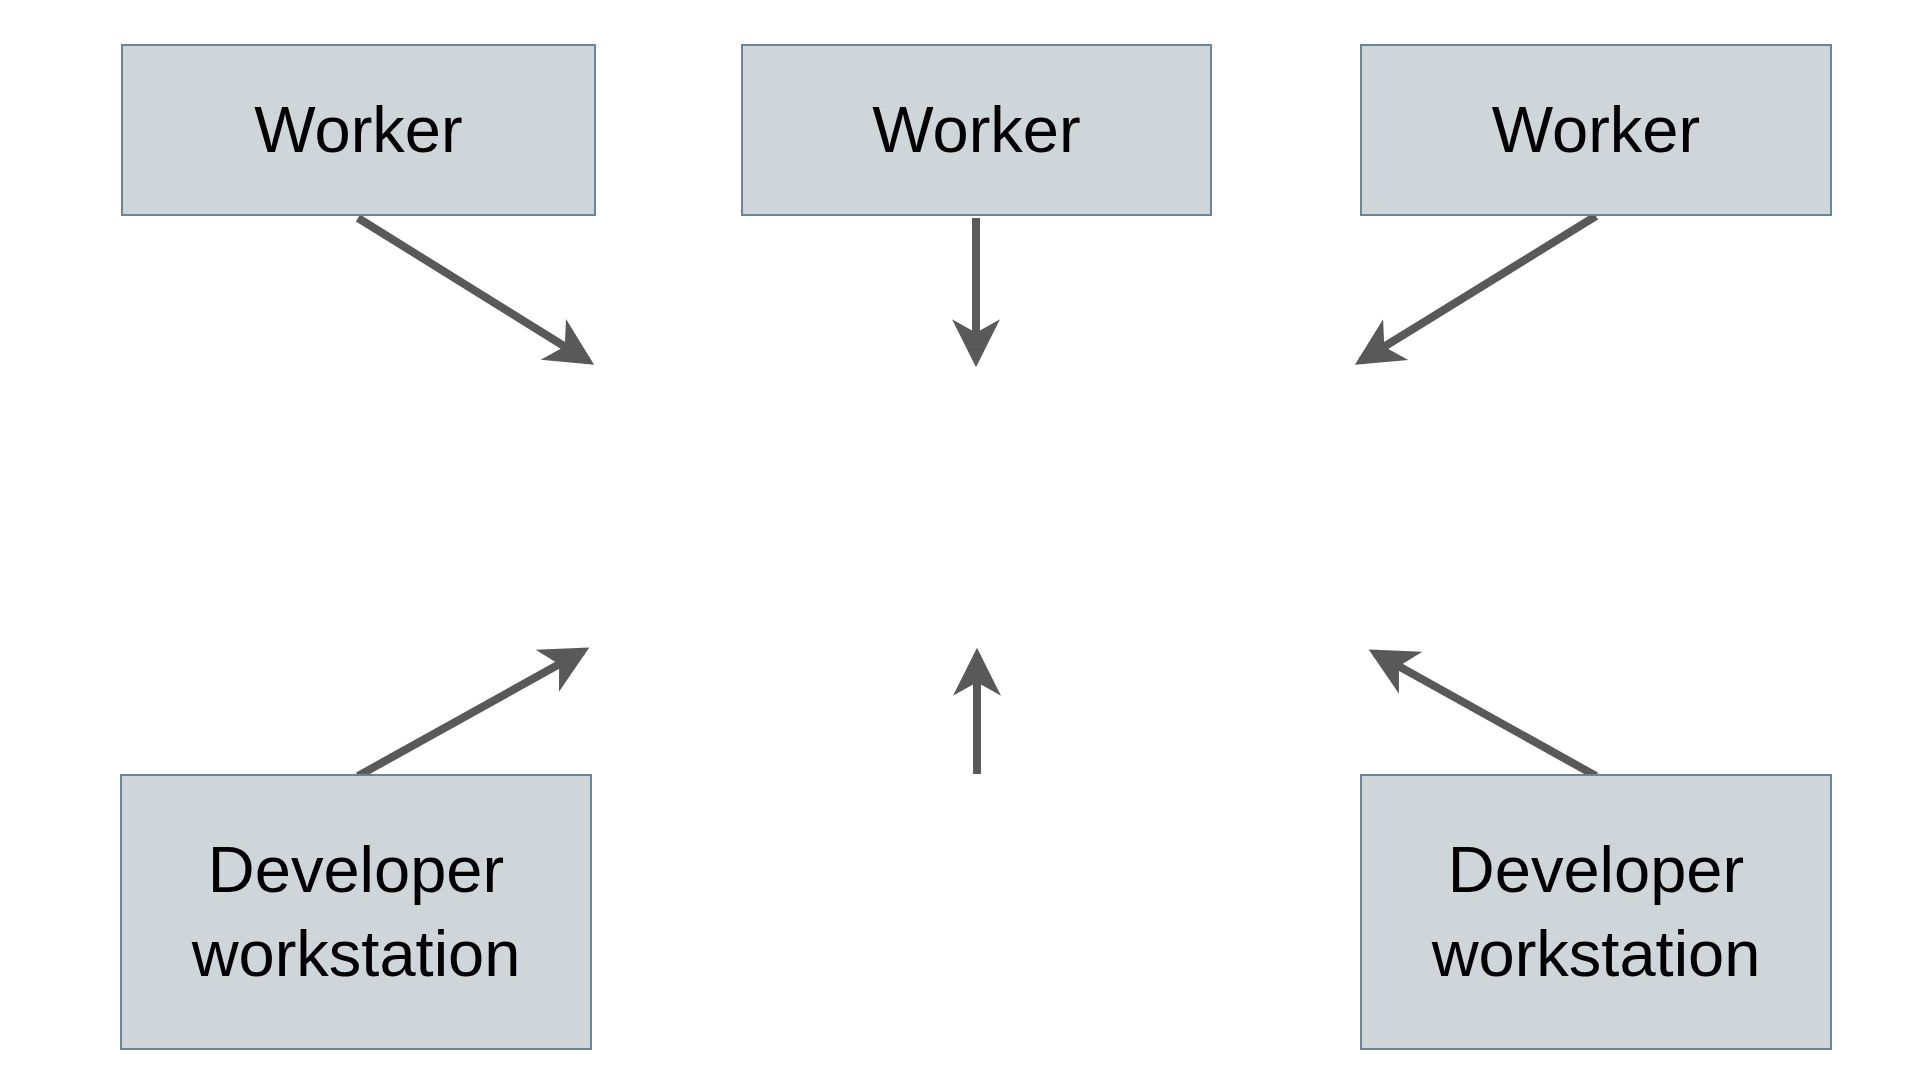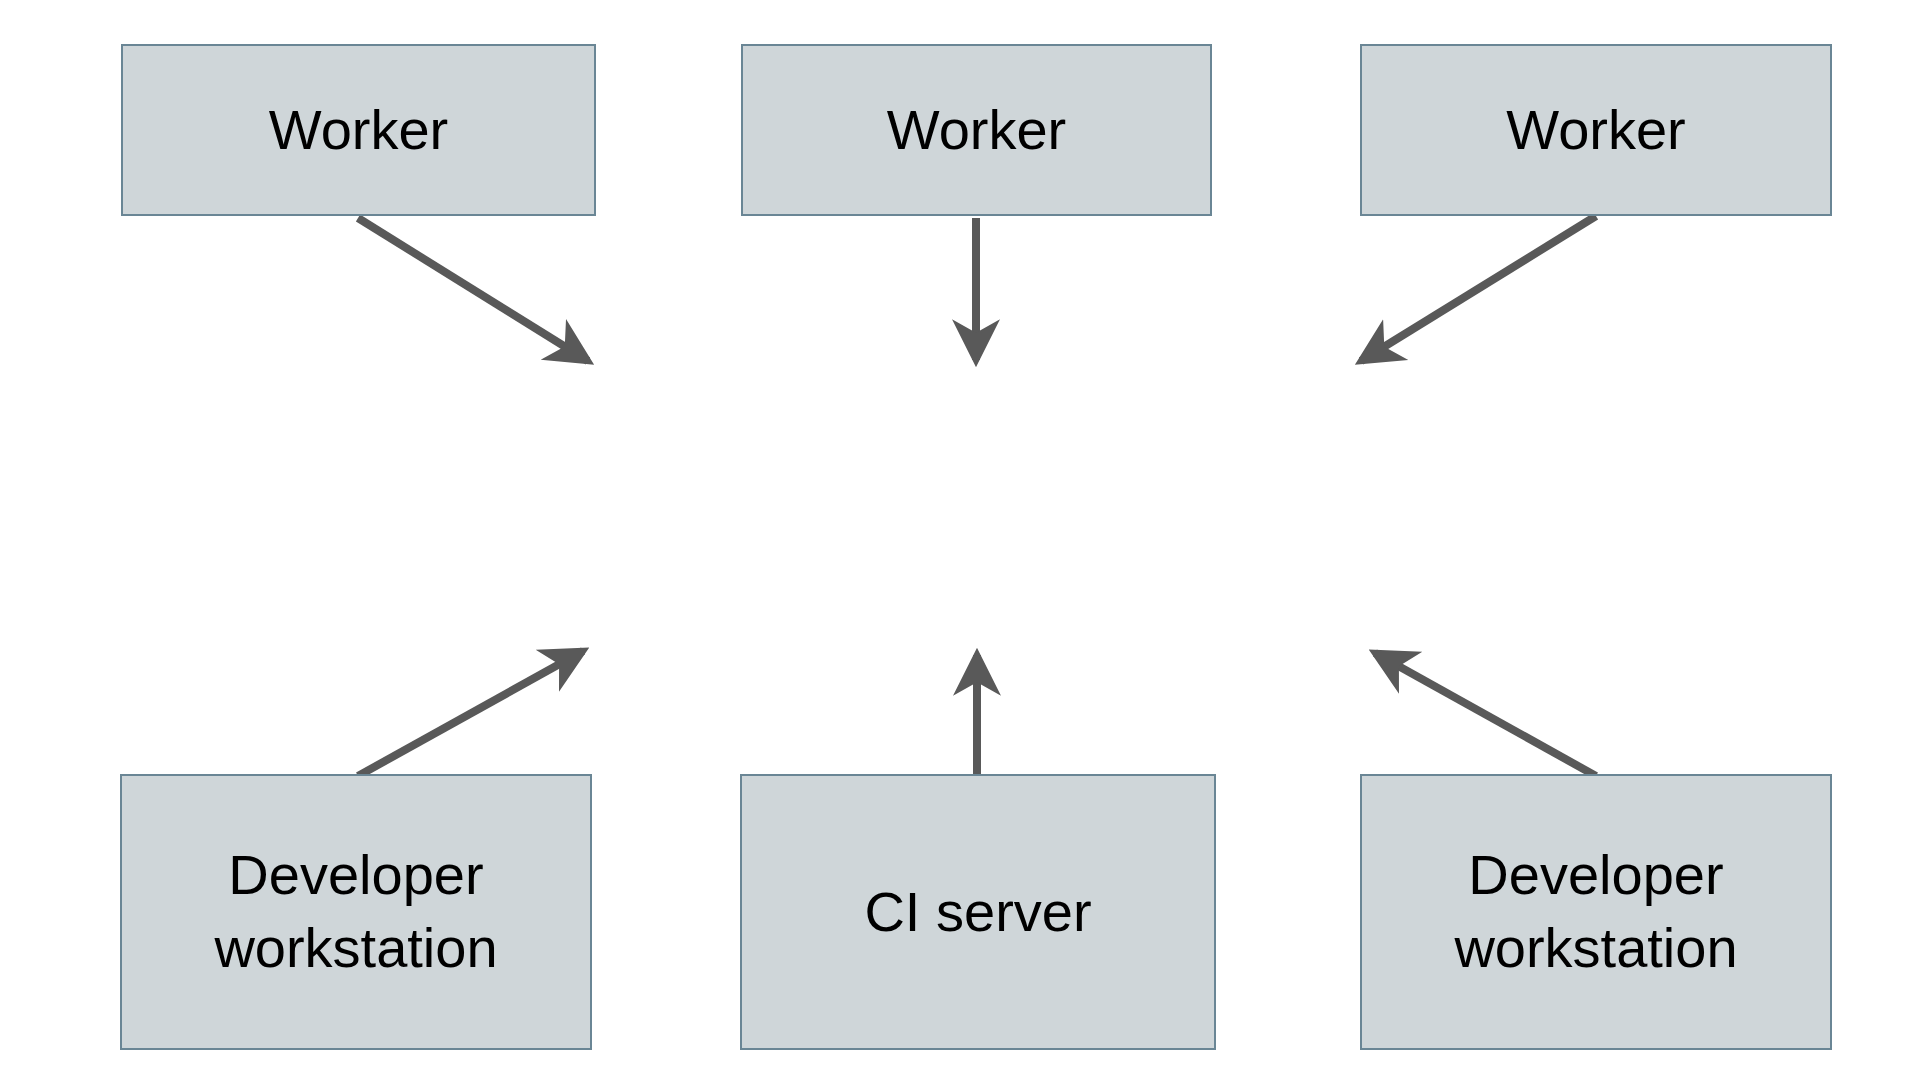--- a/index.html
+++ b/index.html
@@ -29,21 +29,21 @@
   .edges line { stroke: var(--arrow); stroke-width: 8; }
   .node {
     position: absolute;
     display: flex;
     align-items: center;
     justify-content: center;
     text-align: center;
     background: var(--node-fill);
     border: 2px solid var(--node-border);
     color: var(--text);
-    font-size: 56px;
+    font-size: 65px;
     line-height: 1.3;
   }
   .node .label { display: block; padding: 0 10px; }
   .node-worker-1   { left: 121px;  top: 44px;  width: 475px; height: 172px; }
   .node-worker-2   { left: 741px;  top: 44px;  width: 471px; height: 172px; }
   .node-worker-3   { left: 1360px; top: 44px;  width: 472px; height: 172px; }
   .node-build-master { left: 588px; top: 369px; width: 771px; height: 274px; }
   .node-dev-ws-1   { left: 120px;  top: 774px; width: 472px; height: 276px; }
   .node-ci-server  { left: 740px;  top: 774px; width: 476px; height: 276px; }
   .node-dev-ws-2   { left: 1360px; top: 774px; width: 472px; height: 276px; }
@@ -77,21 +77,18 @@
 
   <div class="node node-worker-3">
     <span class="label">Worker</span>
   </div>
 
 
   <div class="node node-dev-ws-1">
     <span class="label">Developer workstation</span>
   </div>
 
-  <div class="node node-ci-server">
-    <span class="label">CI server</span>
-  </div>
 
   <div class="node node-dev-ws-2">
     <span class="label">Developer workstation</span>
   </div>
 
 </div>
 
 </body></html>

